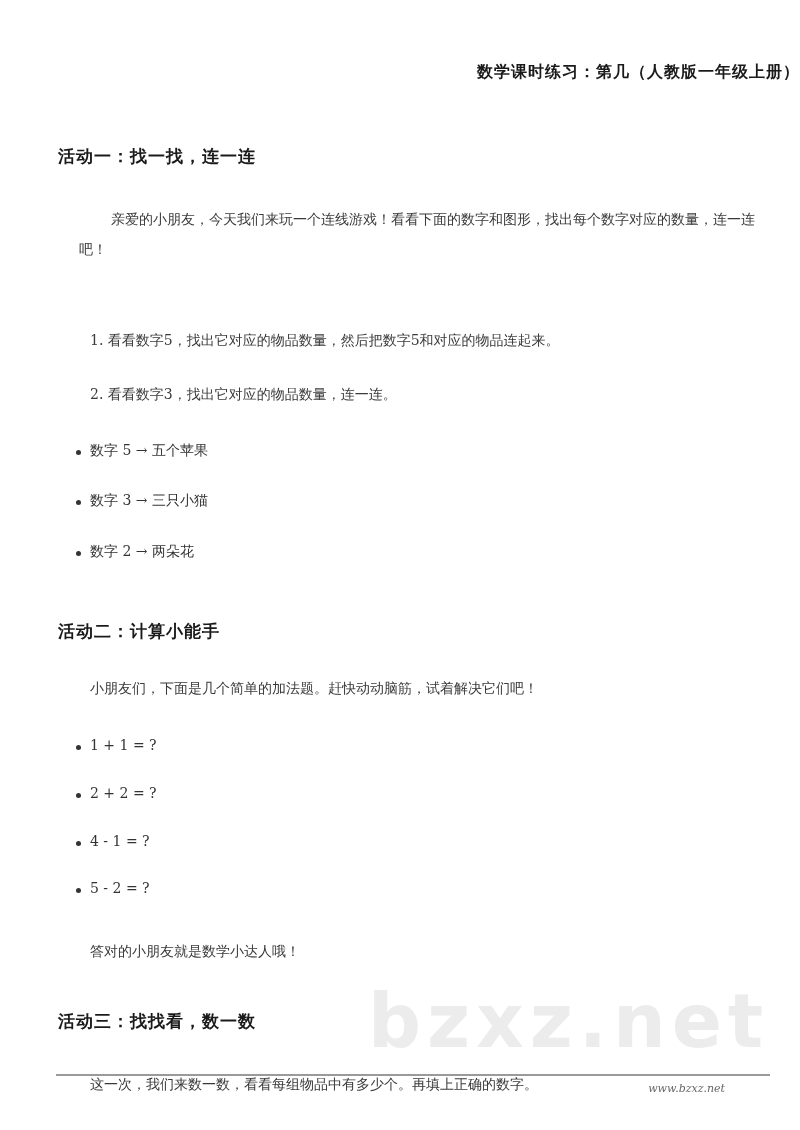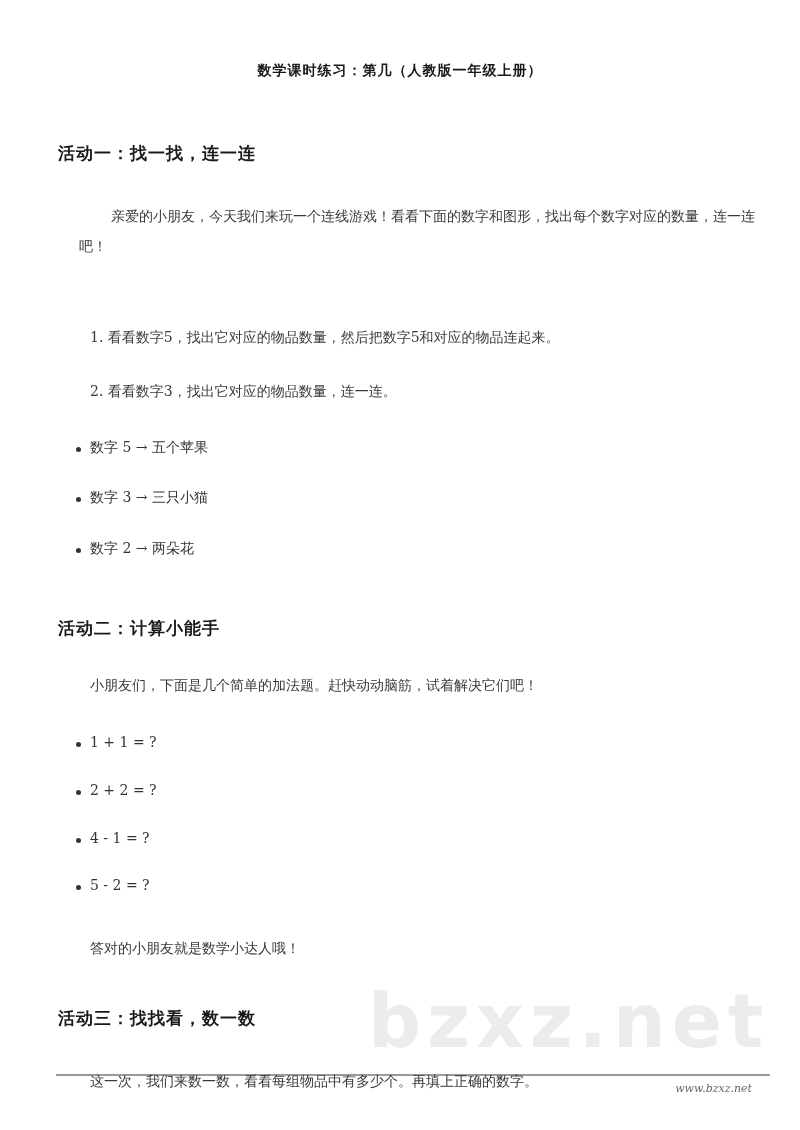--- a/index.html
+++ b/index.html
@@ -4,22 +4,22 @@
   <style>
     html, body { margin: 0; padding: 0; background: #ffffff; }
     body {
       width: 800px; height: 1130px; position: relative; overflow: hidden;
       font-family: "DejaVu Serif", "Liberation Serif", serif;
       color: #333333;
     }
     .page { position: absolute; left: 0; top: 0; width: 800px; height: 1130px; }
     .title {
       position: absolute; left: 0; width: 800px; top: 62px;
-      text-align: center; font-family: "DejaVu Sans", "Liberation Sans", sans-serif;
-      font-weight: bold; font-size: 14px; color: #1a1a1a; letter-spacing: 1px;
+      text-align: right; font-family: "DejaVu Sans", "Liberation Sans", sans-serif;
+      font-weight: bold; font-size: 16px; color: #1a1a1a; letter-spacing: 1px;
     }
     .h2 {
       position: absolute; left: 58px;
       font-family: "DejaVu Sans", "Liberation Sans", sans-serif;
       font-weight: bold; font-size: 17px; color: #1a1a1a; letter-spacing: 1px;
     }
     .para {
       position: absolute; left: 58px; width: 700px;
       font-size: 14px; line-height: 30px; color: #3a3a3a; text-indent: 32px;
     }
@@ -34,21 +34,21 @@
     .watermark {
       position: absolute; left: 368px; top: 978px;
       font-family: "DejaVu Sans", "Liberation Sans", sans-serif;
       font-weight: bold; font-size: 74px; color: #ececec; letter-spacing: 6px;
       z-index: 0; user-select: none;
     }
     .footer-rule {
       position: absolute; left: 56px; top: 1074px; width: 714px; height: 2px; background: #9a9a9a;
     }
     .footer-url {
-      position: absolute; right: 48px; top: 1082px;
+      position: absolute; right: 75px; top: 1082px;
       font-family: "DejaVu Serif", serif; font-style: italic; font-size: 11px; color: #666;
     }
     .z1 { position: relative; z-index: 1; }
   </style>
 </head>
 <body>
 
 <div class="page">
 
   <div class="watermark">bzxz.net</div>

